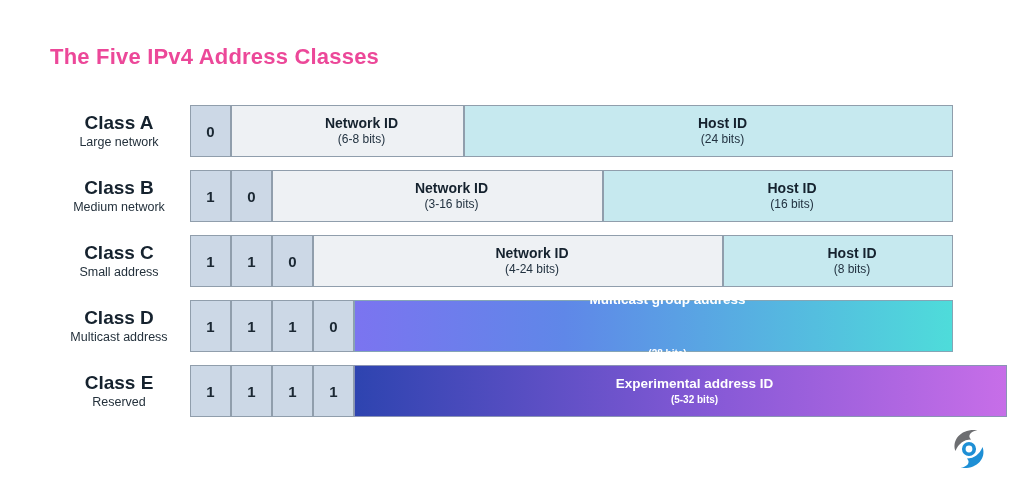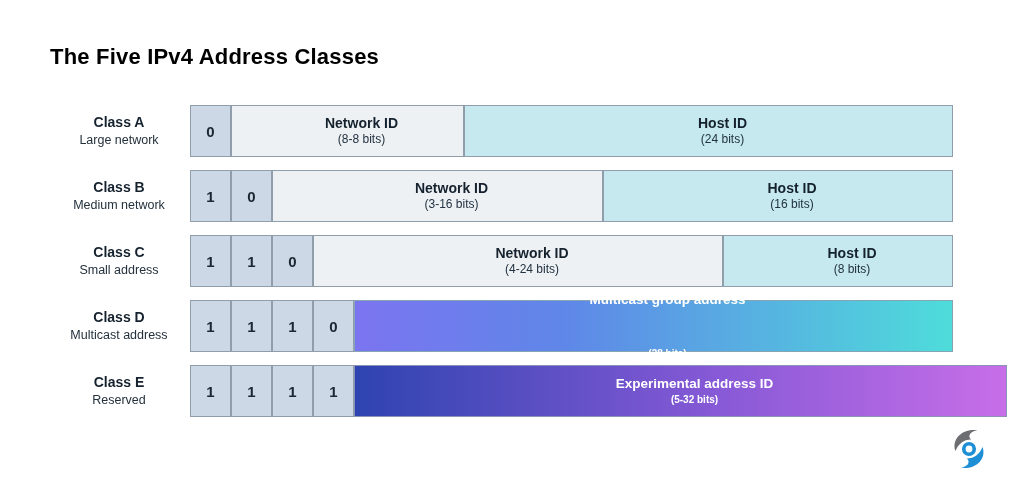--- a/index.html
+++ b/index.html
@@ -13,21 +13,21 @@
     overflow: hidden;
   }
 
   .title {
     position: absolute;
     left: 50px;
     top: 44px;
     margin: 0;
     font-size: 22px;
     font-weight: bold;
-    color: #000000;
+    color: #ec4899;
     letter-spacing: 0.2px;
     text-align: center;
   }
 
   .rows {
     position: absolute;
     left: 48px;
     top: 105px;
   }
 
@@ -40,21 +40,21 @@
 
   .label-col {
     width: 142px;
     display: flex;
     flex-direction: column;
     justify-content: center;
     align-items: center;
     text-align: center;
   }
   .class-name {
-    font-size: 14px;
+    font-size: 19px;
     font-weight: bold;
     color: #15222e;
     line-height: 1.1;
   }
   .class-sub {
     font-size: 12.5px;
     color: #24313c;
     margin-top: 2px;
   }
 
@@ -143,21 +143,21 @@
   <div class="rows">
     <div class="row">
       <div class="label-col">
         <div class="class-name">Class A</div>
         <div class="class-sub">Large network</div>
       </div>
       <div class="bar">
           <div class="bit-box">0</div>
           <div class="seg seg-network" style="width: 233px;">
             <div class="seg-label">Network ID</div>
-            <div class="seg-bits">(8-8 bits)</div>
+            <div class="seg-bits">(6-8 bits)</div>
           </div>
           <div class="seg seg-host" style="width: 489px;">
             <div class="seg-label">Host ID</div>
             <div class="seg-bits">(24 bits)</div>
           </div>
         </div>
     </div>
 
     <div class="row">
       <div class="label-col">

